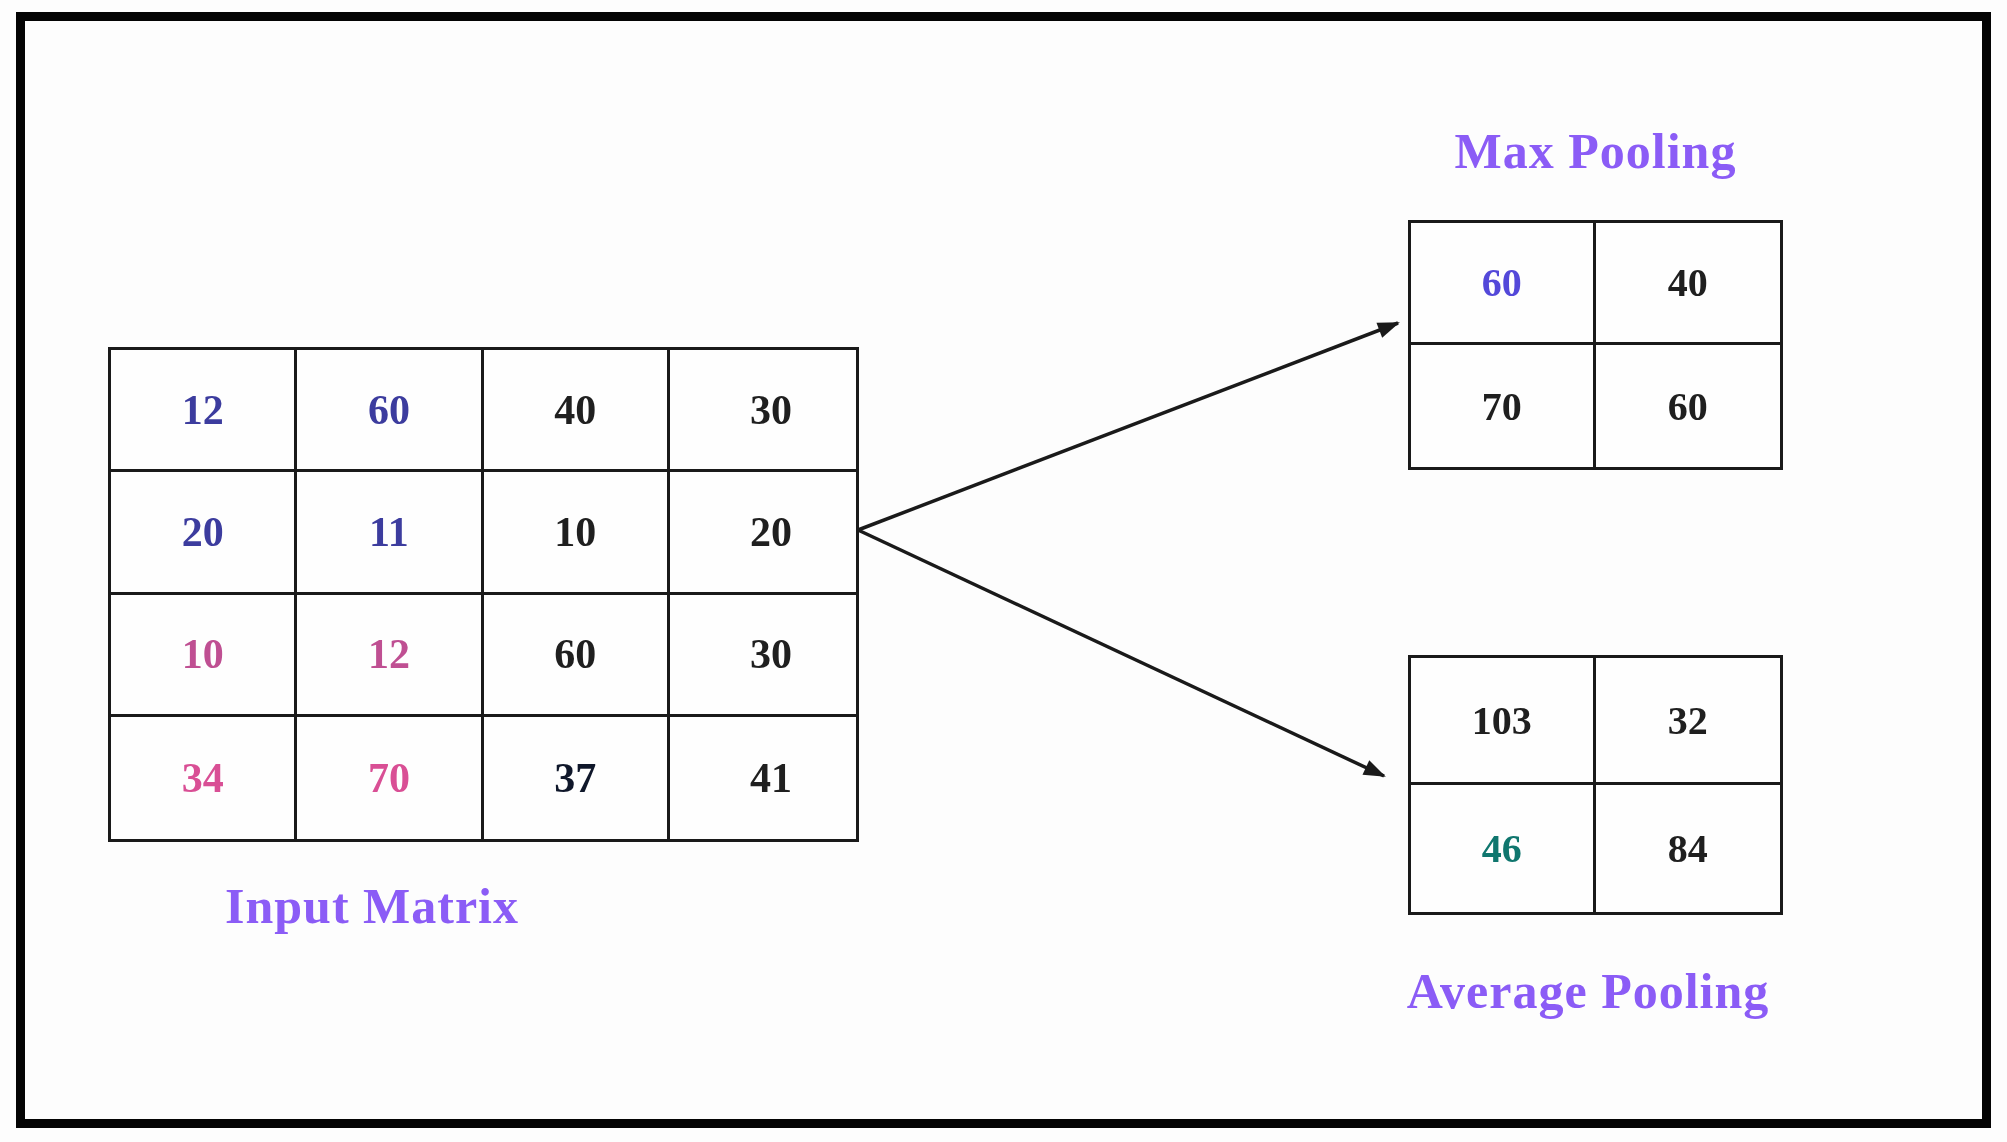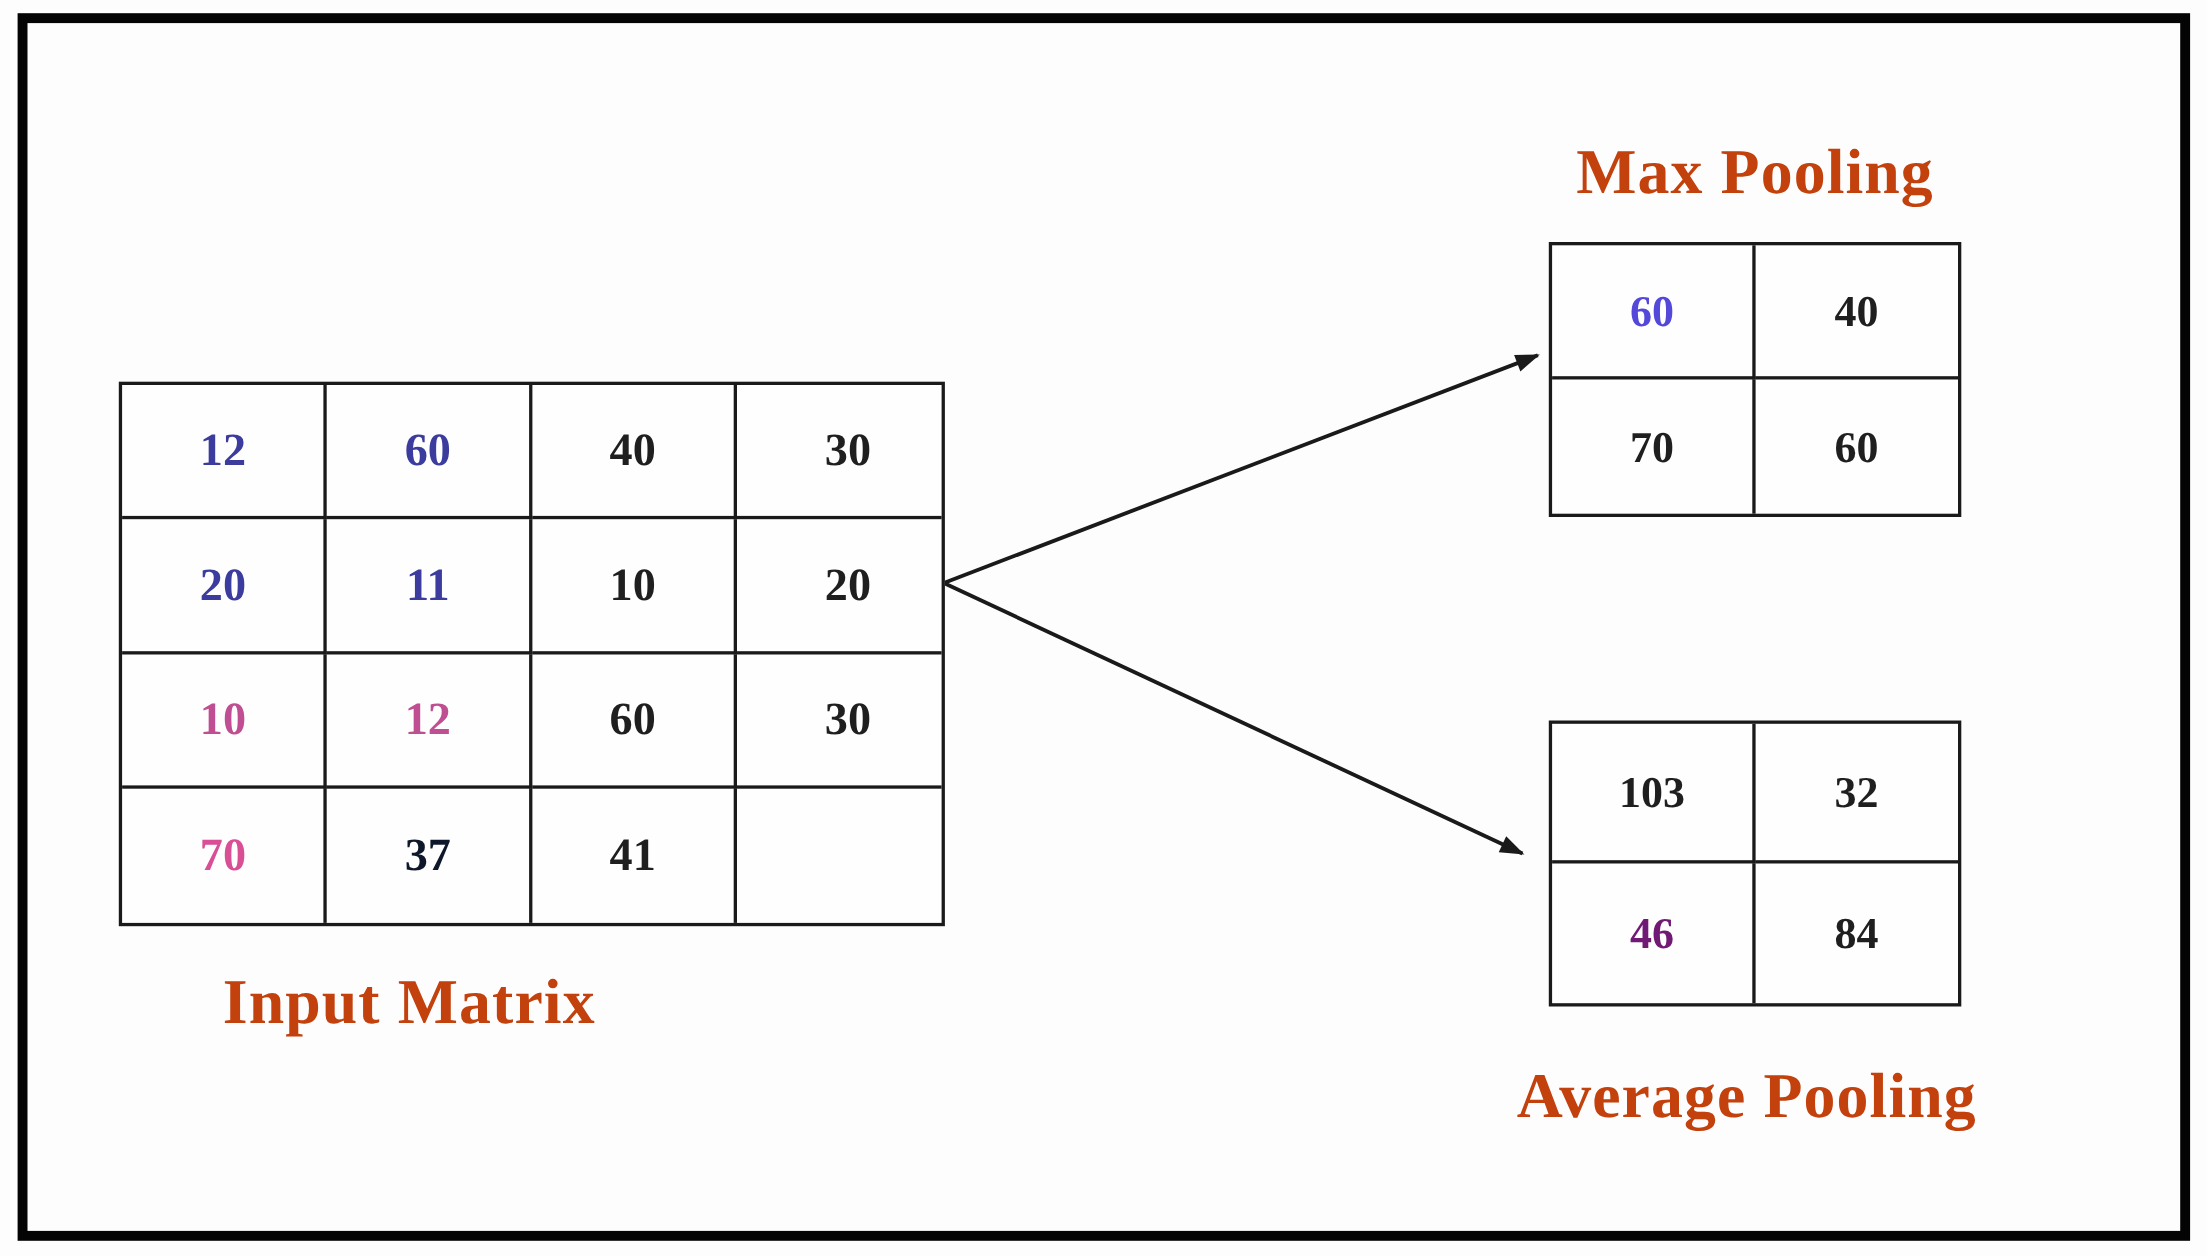--- a/index.html
+++ b/index.html
@@ -60,23 +60,23 @@
   .pool-table .cell:nth-child(2n){border-right:none;}
   .pool-table .cell:nth-child(n+3){border-bottom:none;}
 
   .max-pool{left:1408px;top:220px;width:375px;height:250px;}
   .avg-pool{left:1408px;top:655px;width:375px;height:260px;}
 
   
   .caption{
     position:absolute;
     text-align:center;
-    font-size:58px;
+    font-size:50px;
     letter-spacing:1px;
-    color:#c2410c;
+    color:#8b5cf6;
     white-space:nowrap;
   }
   .caption-input{left:102px;top:877px;width:540px;}
   .caption-max{left:1388px;top:122px;width:415px;}
   .caption-avg{left:1378px;top:962px;width:420px;}
 </style>
 </head>
 <body>
 
 <div class="canvas">
@@ -99,36 +99,37 @@
     <div class="cell" style="color: rgb(31, 31, 31);">40</div>
     <div class="cell" style="color: rgb(31, 31, 31);">30</div>
     <div class="cell" style="color: rgb(60, 60, 158);">20</div>
     <div class="cell" style="color: rgb(60, 60, 158);">11</div>
     <div class="cell" style="color: rgb(31, 31, 31);">10</div>
     <div class="cell" style="color: rgb(31, 31, 31);">20</div>
     <div class="cell" style="color: rgb(191, 79, 146);">10</div>
     <div class="cell" style="color: rgb(191, 79, 146);">12</div>
     <div class="cell" style="color: rgb(31, 31, 31);">60</div>
     <div class="cell" style="color: rgb(31, 31, 31);">30</div>
+    <div class="cell" style="color: rgb(217, 79, 149);">34</div>
     <div class="cell" style="color: rgb(217, 79, 149);">70</div>
     <div class="cell" style="color: #0f172a;">37</div>
     <div class="cell" style="color: rgb(31, 31, 31);">41</div>
   </div>
 
   <div class="pool-table max-pool">
     <div class="cell" style="color: rgb(83, 72, 217);">60</div>
     <div class="cell" style="color: rgb(31, 31, 31);">40</div>
     <div class="cell" style="color: rgb(31, 31, 31);">70</div>
     <div class="cell" style="color: rgb(31, 31, 31);">60</div>
   </div>
 
   <div class="pool-table avg-pool">
     <div class="cell" style="color: rgb(31, 31, 31);">103</div>
     <div class="cell" style="color: rgb(31, 31, 31);">32</div>
-    <div class="cell" style="color: #701a75;">46</div>
+    <div class="cell" style="color: #0f766e;">46</div>
     <div class="cell" style="color: rgb(31, 31, 31);">84</div>
   </div>
 
   <div class="caption caption-max">Max Pooling</div>
   <div class="caption caption-input">Input Matrix</div>
   <div class="caption caption-avg">Average Pooling</div>
 
 </div>
 
 </body></html>

